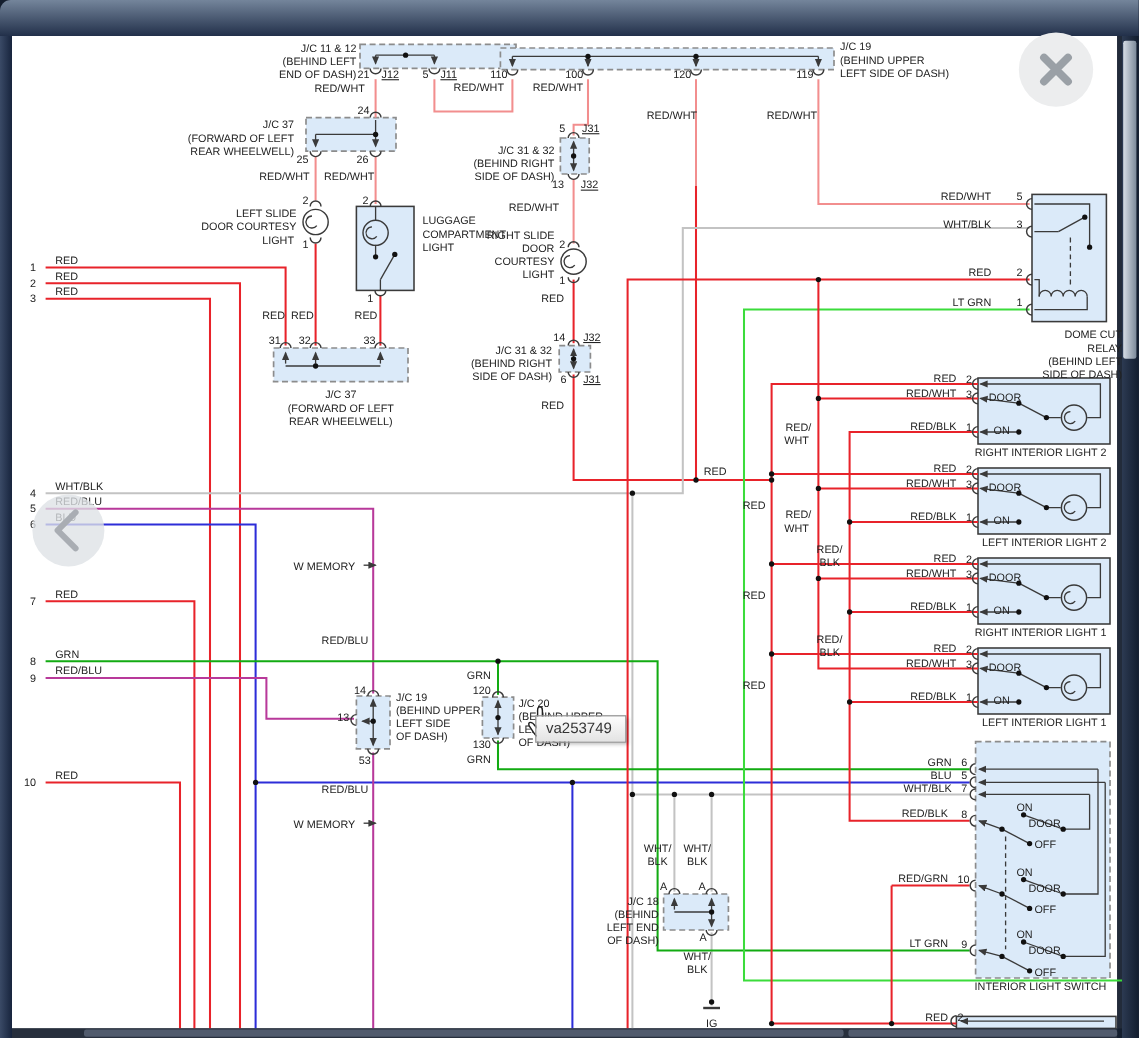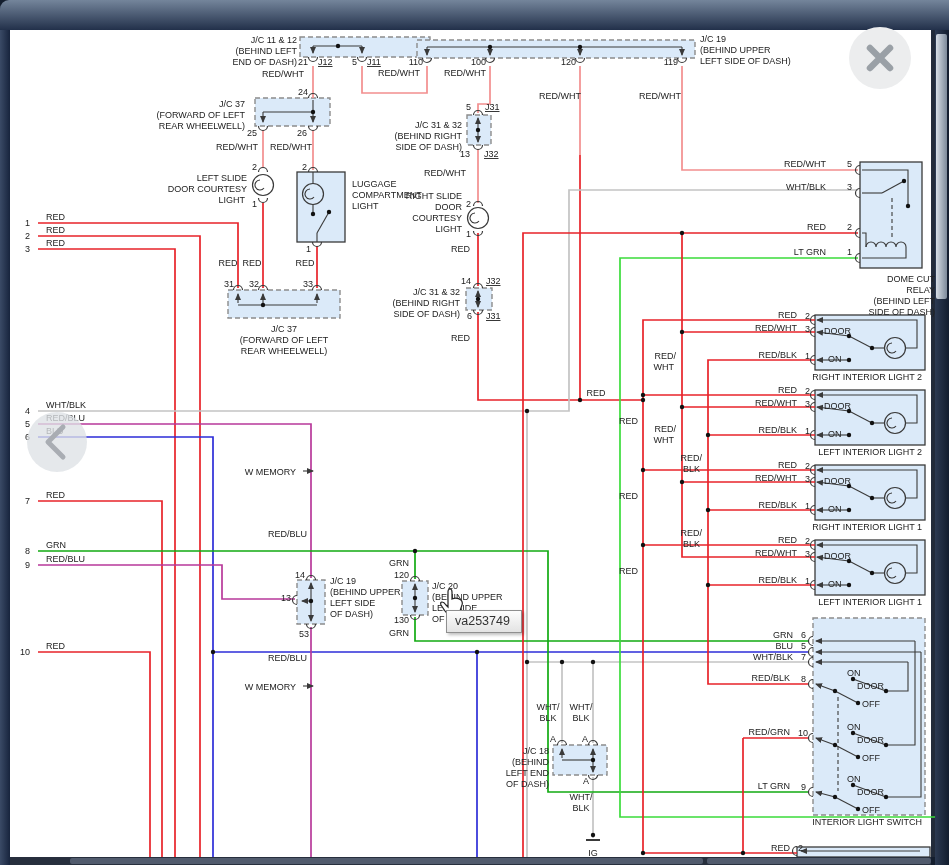--- a/index.html
+++ b/index.html
@@ -16,21 +16,21 @@
   #vthumb{position:absolute;left:1px;top:4px;width:11px;height:265px;border-radius:2px;
     background:linear-gradient(90deg,#d6dde5,#7c8a9a);}
   #hscroll{position:absolute;left:10px;top:857px;width:921px;height:8px;background:#272f3d;}
   .hthumb{position:absolute;top:1px;height:6px;border-radius:2px;background:#515b6d;}
   #diag{position:absolute;left:0;top:0;width:949px;height:865px;pointer-events:none;}
   #diag text{font-family:"Liberation Sans",sans-serif;}
   #close-btn{position:absolute;left:849px;top:27px;width:62px;height:62px;border-radius:50%;
     background:#ecedee;cursor:pointer;}
   #back-btn{position:absolute;left:27px;top:412px;width:60px;height:60px;border-radius:50%;
     background:rgba(222,225,230,0.78);cursor:pointer;}
-  #tooltip{position:absolute;left:446px;top:610px;width:66px;height:21px;line-height:21px;
+  #tooltip{position:absolute;left:446px;top:596px;width:66px;height:21px;line-height:21px;
     padding-left:8px;border:1px solid #8f8f8f;background:linear-gradient(#fdfdfd,#e3e3e3);
     font-size:12.5px;color:#333;box-shadow:2px 2px 3px rgba(0,0,0,0.25);}
   #cursor{position:absolute;left:438px;top:588px;width:26px;height:26px;}
 </style>
 </head>
 <body>
 
 <div id="stage">
   <div id="canvas"></div>
   <div id="frame-top"></div>

